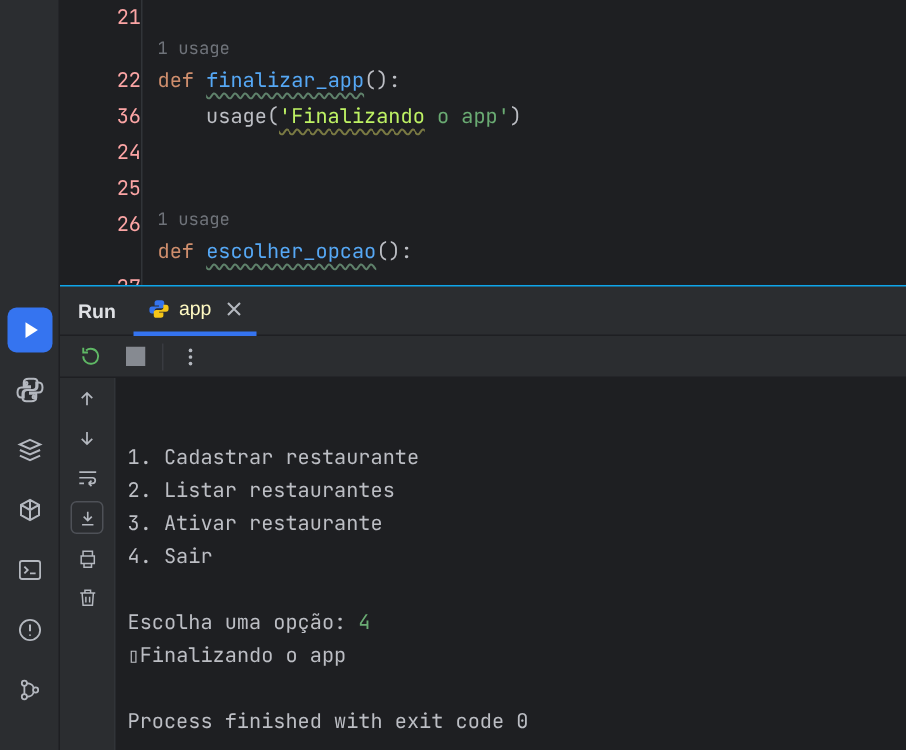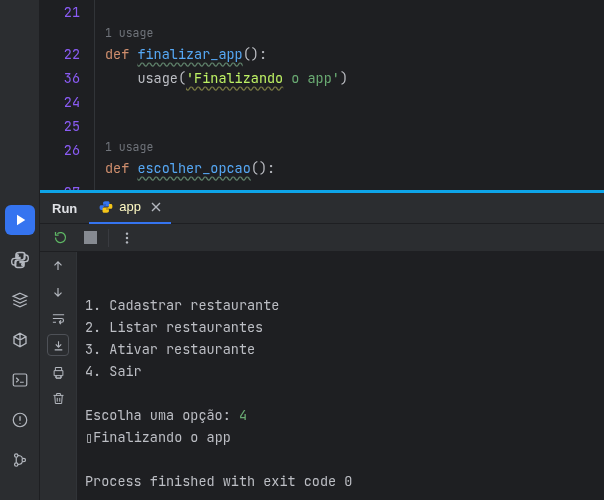--- a/index.html
+++ b/index.html
@@ -48,38 +48,37 @@
   display: flex;
   background: #1e1f22;
   font-family: "JetBrains Mono", Consolas, monospace;
   font-size: 13.5px;
   line-height: 24px;
   height: 190px;
 }
 .gutter {
   width: 55px;
   text-align: right;
-  padding-right: 14px;
-  color: #8b5cf6;
+  color: #fca5a5;
   user-select: none;
   border-right: 1px solid #313438;
 }
 .gutter div { height: 24px; }
 .code-area { padding-left: 10px; }
 .code-area .line { height: 24px; white-space: pre; }
 .usage-hint { color: #6f737a; font-size: 11.5px; line-height: 18px; height: 18px; padding-left: 0; }
 .kw { color: #cf8e6d; }
 .fn { color: #56a8f5; text-decoration: underline wavy #5f826b; text-underline-offset: 3px; }
 .fnref { color: #bcbec4; text-decoration: underline wavy #5f826b; text-underline-offset: 3px; }
 .str { color: #6aab73; }
 .strw { color: #bef264; text-decoration: underline wavy #7a7a43; text-underline-offset: 3px; text-align: right; }
 .punct { color: #bcbec4; }
 .run-tabs {
   background: #2b2d30;
-  border-top: 3px solid #0ea5e9;
+  border-top: 1px solid #0ea5e9;
   border-bottom: 1px solid #1e1f22;
   display: flex;
   align-items: center;
   height: 34px;
 }
 .run-label {
   padding: 0 12px;
   color: #dfe1e5;
   font-weight: bold;
   font-size: 13px;

